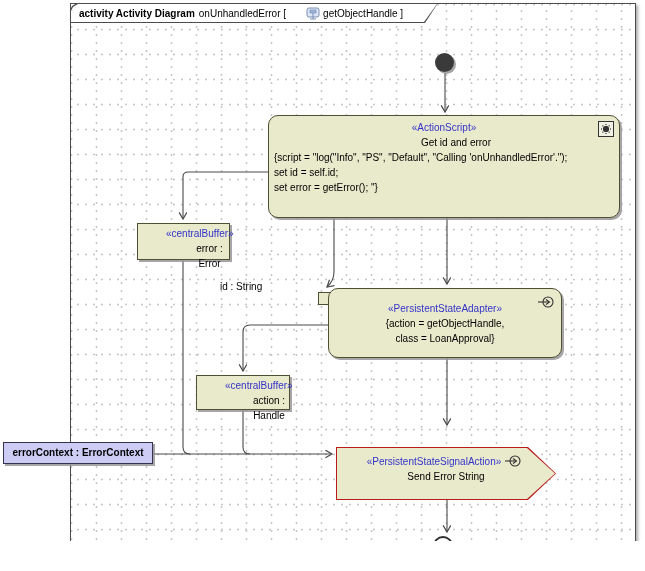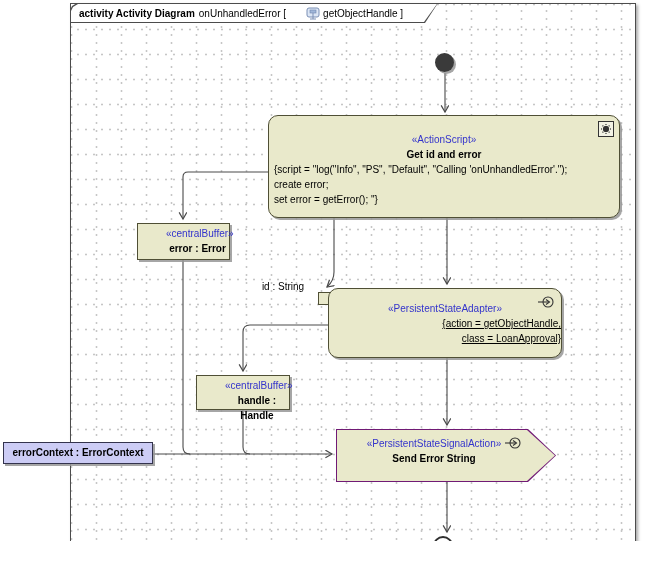--- a/index.html
+++ b/index.html
@@ -36,23 +36,23 @@
   .tab-inner .nm{margin-right:17px;}
   .tab-icon{display:inline-block;margin:0 3px;line-height:0;}
   
   .node{
     position:absolute;background:#e9e9cb;border:1px solid #4f4f35;
     box-shadow:2px 2px 0 rgba(150,150,150,0.85);
     text-align:center;
   }
   .rounded{border-radius:10px;}
   .stereo{color:#3333cc;line-height:15px;}
-  .nname{font-weight:bold;line-height:15px;}
+  .nname{font-weight:normal;line-height:15px;margin-left:24px;}
   .bodytext{text-align:left;line-height:15px;padding:0 5px;}
-  .bodycenter{text-align:right;line-height:15px;text-decoration:underline;}
+  .bodycenter{text-align:center;line-height:15px;}
   .corner-icon{position:absolute;line-height:0;}
   
   .buffer{padding-top:2px;padding-left:28px;}
   
   .initial-node{
     position:absolute;left:435px;top:53px;width:19px;height:19px;border-radius:50%;
     background:#3a3a3a;box-shadow:2px 2px 0 rgba(150,150,150,0.85);
   }
   .final-node{
     position:absolute;left:433px;top:536px;width:20px;height:20px;border-radius:50%;
@@ -64,25 +64,25 @@
   }
   .action-script{left:268px;top:115px;width:352px;height:103px;}
   .error-buffer{left:137px;top:223px;width:93px;height:37px;}
   .get-handle{left:328px;top:288px;width:234px;height:70px;}
   .handle-buffer{left:196px;top:375px;width:94px;height:35px;}
   
   .pin{
     position:absolute;left:318px;top:292px;width:13px;height:13px;
     background:#e9e9cb;border:1px solid #4f4f35;
   }
-  .pin-label{position:absolute;left:242px;top:281px;width:82px;text-align:center;}
+  .pin-label{position:absolute;left:220px;top:281px;width:82px;text-align:left;}
   
   .signal-outer{
-    position:absolute;left:336px;top:429px;width:220px;height:53px;
-    background:#701a75;
+    position:absolute;left:336px;top:447px;width:220px;height:53px;
+    background:#b91c1c;
     clip-path:polygon(0 0,calc(100% - 28px) 0,100% 50%,calc(100% - 28px) 100%,0 100%);
     filter:drop-shadow(2px 2px 0 rgba(150,150,150,0.85));
   }
   .signal-inner{
     position:absolute;left:1px;top:1px;width:218px;height:51px;
     background:#e9e9cb;
     clip-path:polygon(0 0,calc(100% - 28px) 0,100% 50%,calc(100% - 28px) 100%,0 100%);
     text-align:center;padding:6px 28px 0 4px;
   }
   
@@ -134,24 +134,24 @@
       <path d="M183,260 L183,447 Q183,454 190,454"></path>
       <path d="M243,410 L243,447 Q243,454 250,454"></path>
       <path d="M153,454 L332,454" marker-end="url(#arr)"></path>
       <path d="M447,482 L447,532" marker-end="url(#arr)"></path>
     </g>
   </svg>
 
   <div class="initial-node"></div>
 
   <div class="node rounded action-script">
-    <div class="stereo" style="margin-top:16px;">«ActionScript»</div>
+    <div class="stereo" style="margin-top:4px;">«ActionScript»</div>
     <div class="nname">Get id and error</div>
     <div class="bodytext">{script = "log("Info", "PS", "Default", "Calling 'onUnhandledError'.");</div>
-    <div class="bodytext">create error;</div>
+    <div class="bodytext">set id = self.id;</div>
     <div class="bodytext">set error = getError(); "}</div>
     <span class="corner-icon" style="right:5px;top:5px;">
       <svg width="16" height="16" viewBox="0 0 16 16">
         <rect x="0.5" y="0.5" width="15" height="15" fill="#f2f2e4" stroke="#333"></rect>
         <g stroke="#333" stroke-width="1.2">
           <circle cx="8" cy="8" r="2.6" fill="#333"></circle>
           <line x1="8" y1="3" x2="8" y2="13"></line>
           <line x1="3" y1="8" x2="13" y2="8"></line>
           <line x1="4.5" y1="4.5" x2="11.5" y2="11.5"></line>
           <line x1="11.5" y1="4.5" x2="4.5" y2="11.5"></line>
@@ -178,21 +178,21 @@
       <svg width="16" height="14" viewBox="0 0 16 14">
         <circle cx="10" cy="7" r="5" fill="none" stroke="#333" stroke-width="1.1"></circle>
         <line x1="0" y1="7" x2="11" y2="7" stroke="#333" stroke-width="1.1"></line>
         <path d="M8,4.5 L11.5,7 L8,9.5" fill="none" stroke="#333" stroke-width="1.1"></path>
       </svg>
     </span>
   </div>
 
   <div class="node buffer handle-buffer">
     <div class="stereo">«centralBuffer»</div>
-    <div class="nname">handle : Handle</div>
+    <div class="nname">action : Handle</div>
   </div>
 
   <div class="signal-outer">
     <div class="signal-inner">
       <div class="stereo">«PersistentStateSignalAction»</div>
       <div class="nname">Send Error String</div>
     </div>
     <span class="corner-icon" style="right:35px;top:7px;position:absolute;">
       <svg width="16" height="14" viewBox="0 0 16 14">
         <circle cx="10" cy="7" r="5" fill="none" stroke="#333" stroke-width="1.1"></circle>

